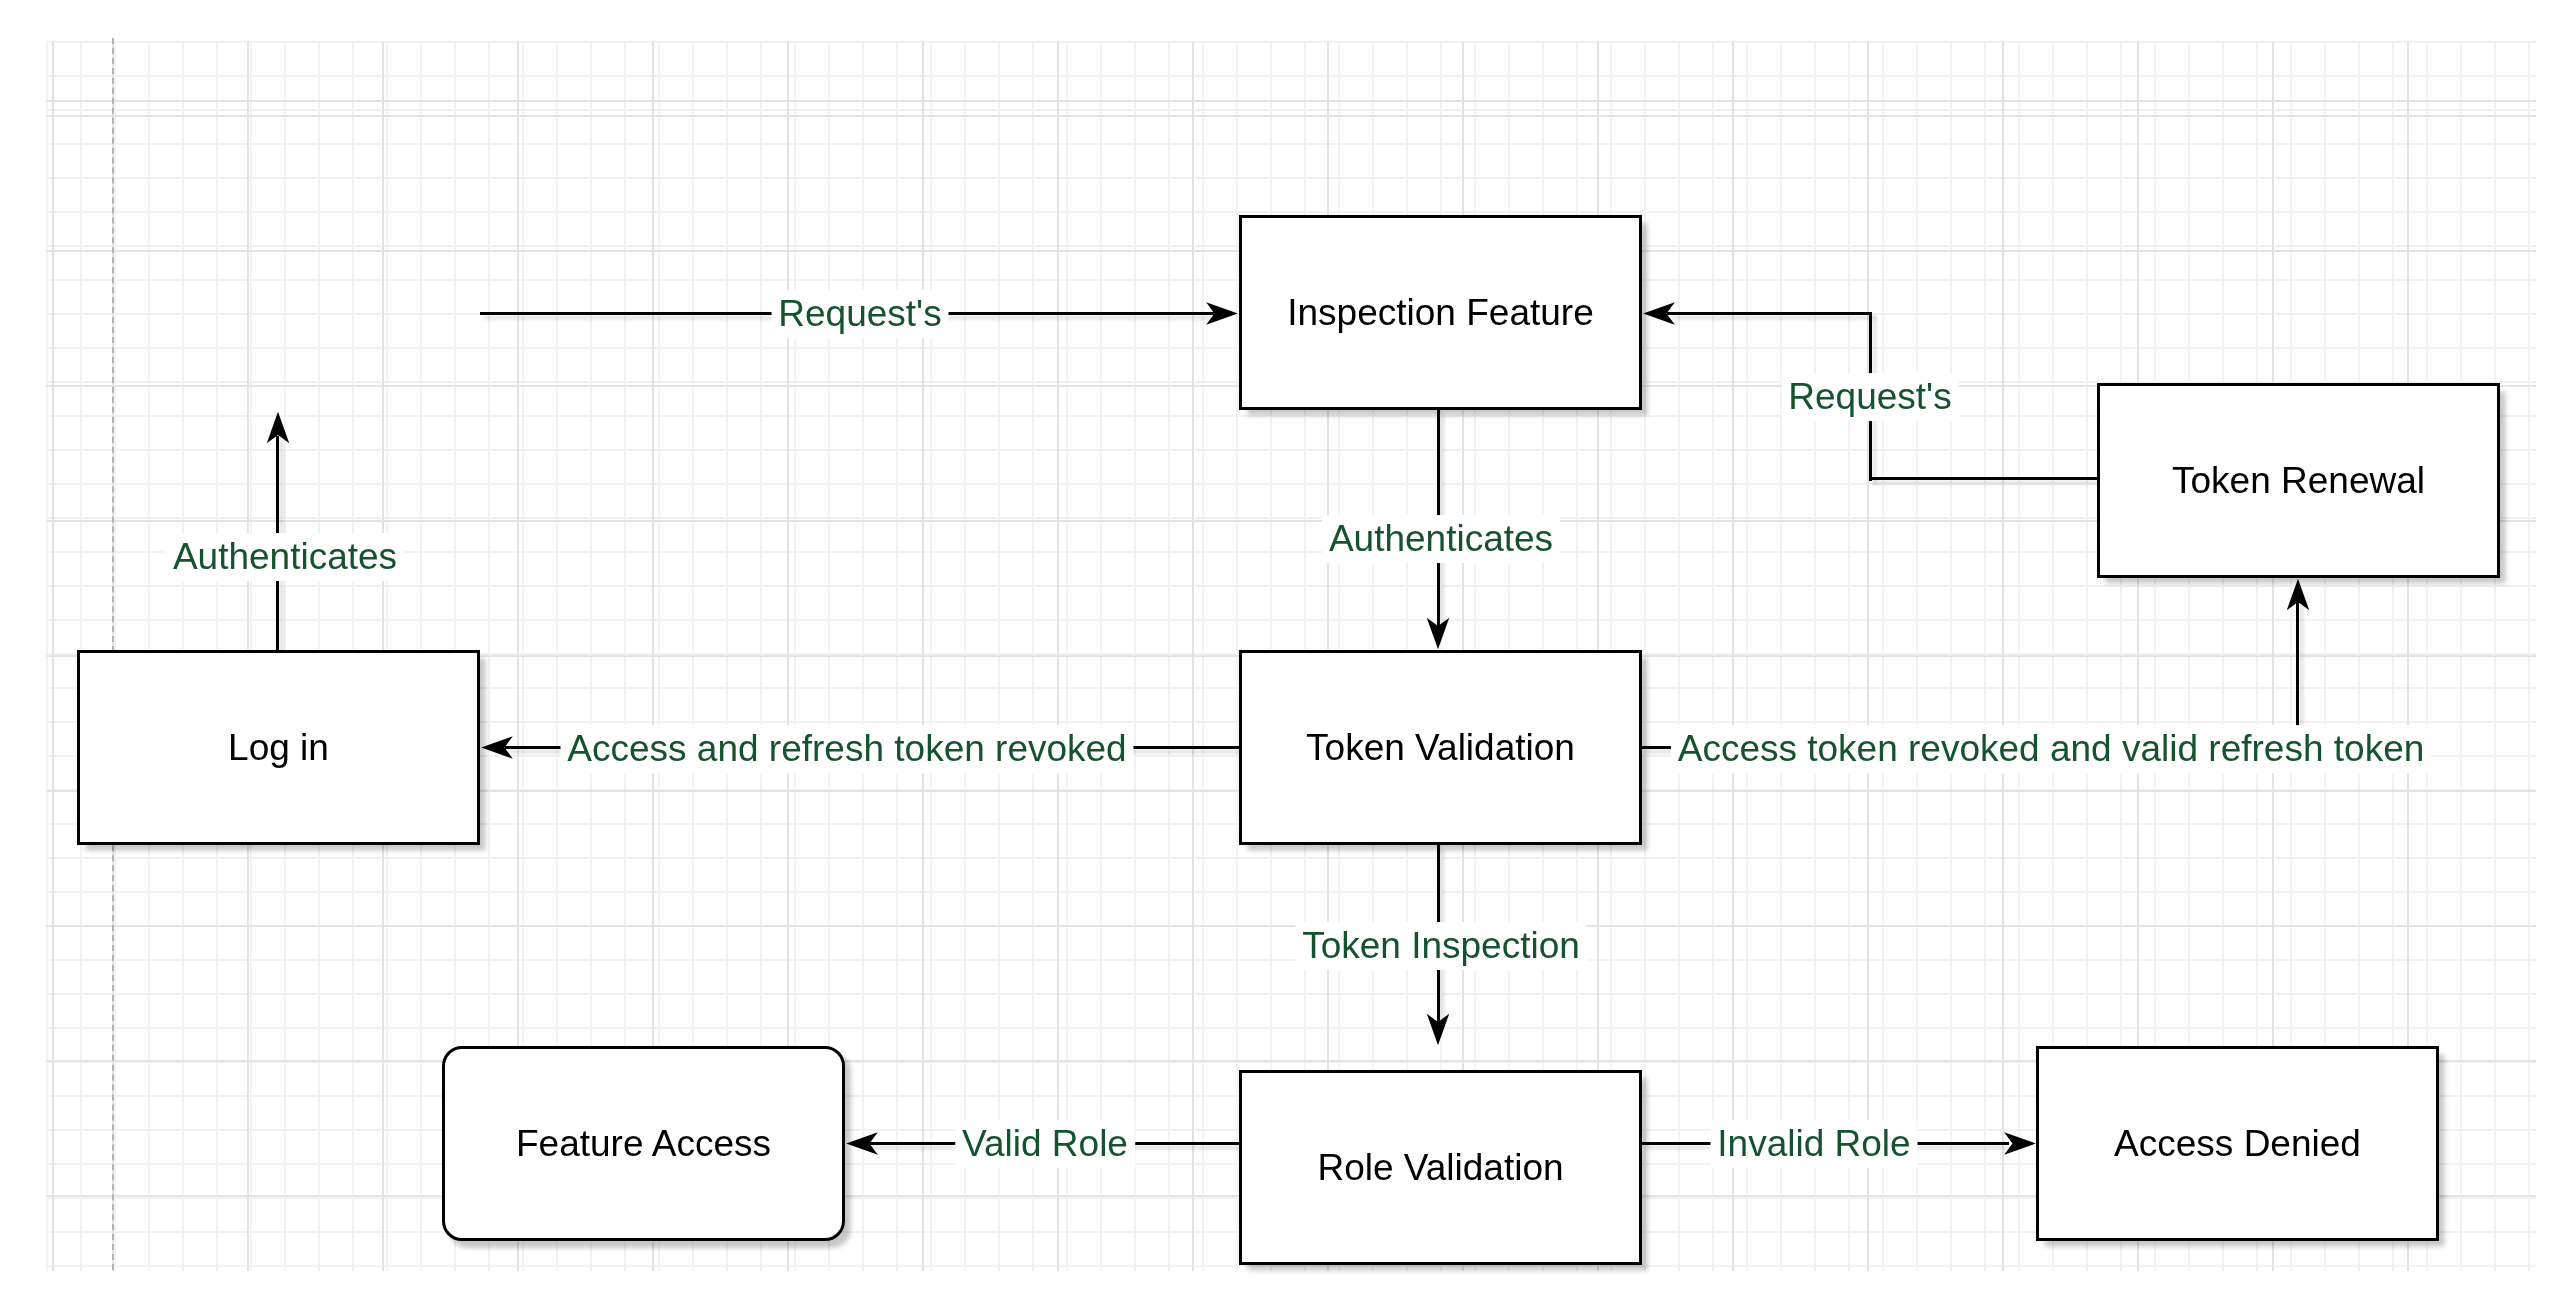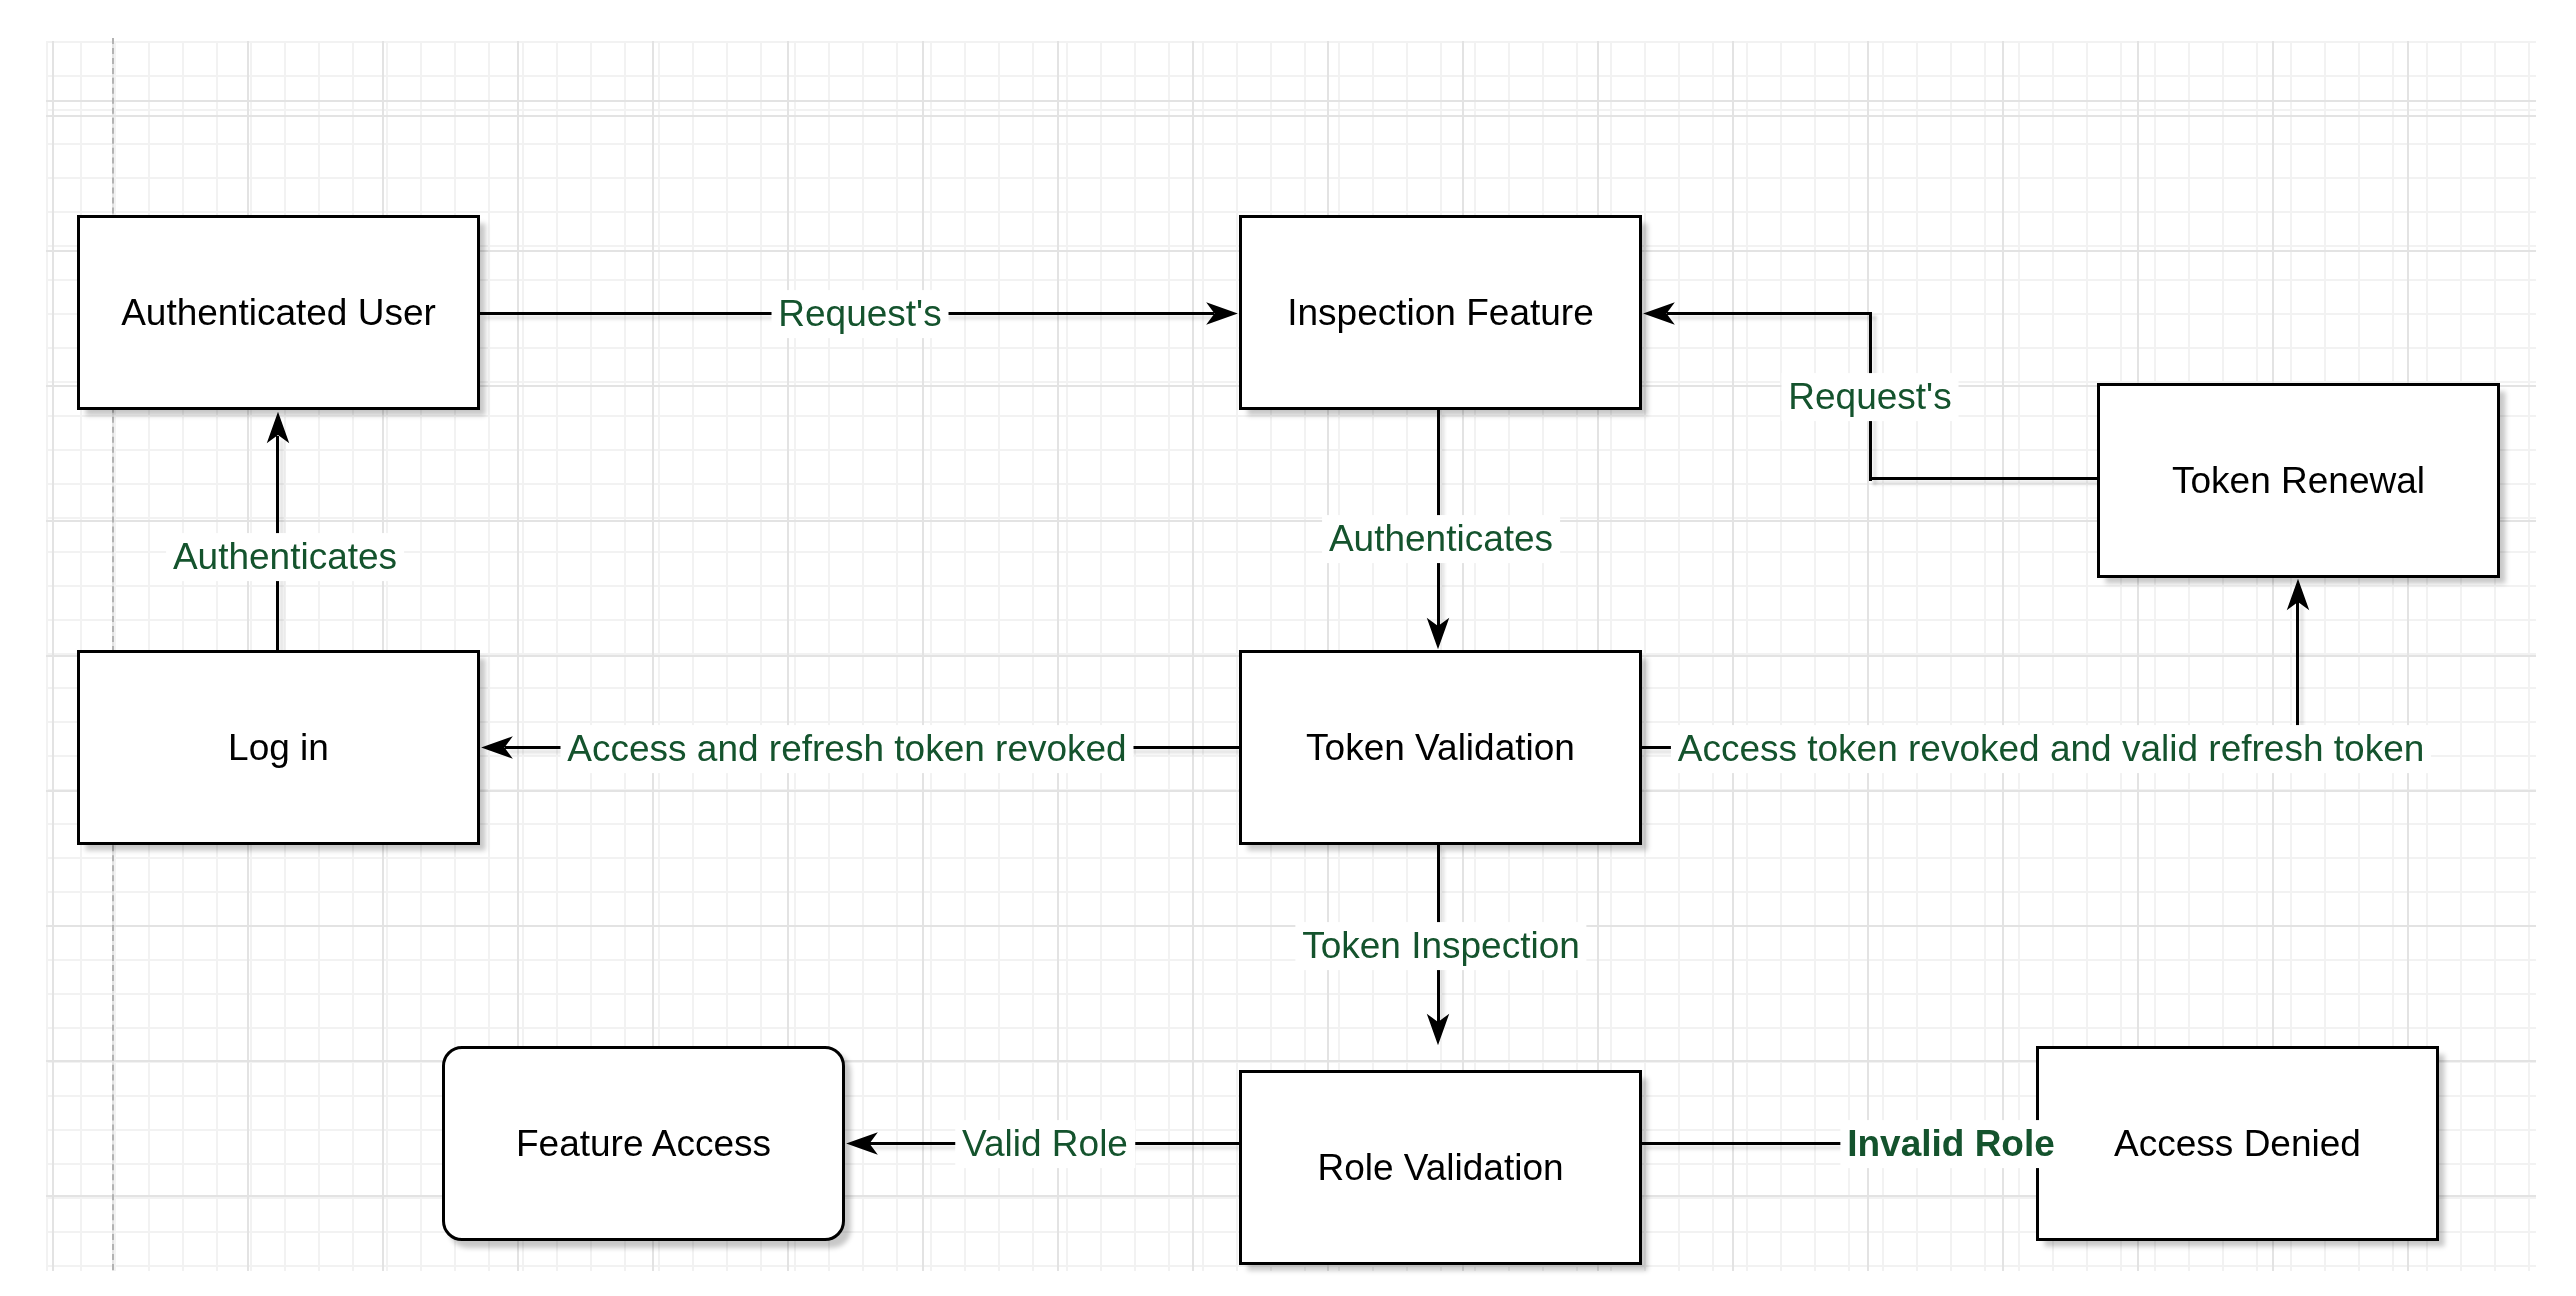--- a/index.html
+++ b/index.html
@@ -119,25 +119,22 @@
       </svg>
     </div>
   <div class="elabel" style="left:1045px;top:1144px;">Valid Role</div>
 
   <div class="seg h" style="left:1642px;top:1142px;width:367px;"></div>
   <div class="arrow" style="left:2003px;top:1131px;">
       <svg viewBox="0 0 40 30">
         <path d="M39,15 L1,1.5 L11,15 L1,28.5 Z" fill="#000"></path>
       </svg>
     </div>
-  <div class="elabel" style="left:1951px;top:1144px;font-weight:bold;">Invalid Role</div>
+  <div class="elabel" style="left:1814px;top:1144px;">Invalid Role</div>
 
-  <div class="node" style="left:77px;top:215px;">
-      <span>Authenticated User</span>
-    </div>
   <div class="node" style="left:1239px;top:215px;">
       <span>Inspection Feature</span>
     </div>
   <div class="node" style="left:2097px;top:383px;">
       <span>Token Renewal</span>
     </div>
   <div class="node" style="left:77px;top:650px;">
       <span>Log in</span>
     </div>
   <div class="node" style="left:1239px;top:650px;">

